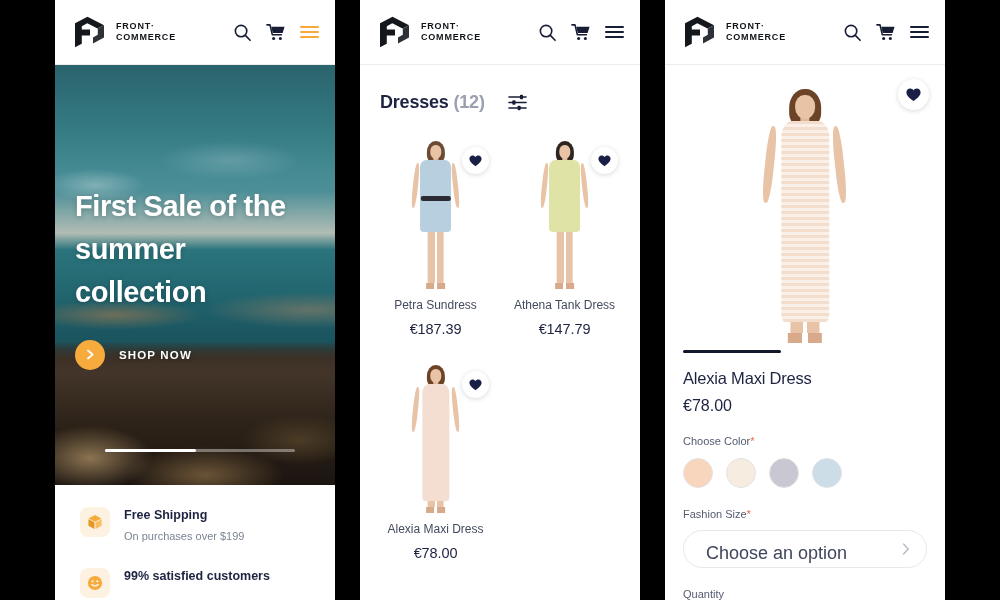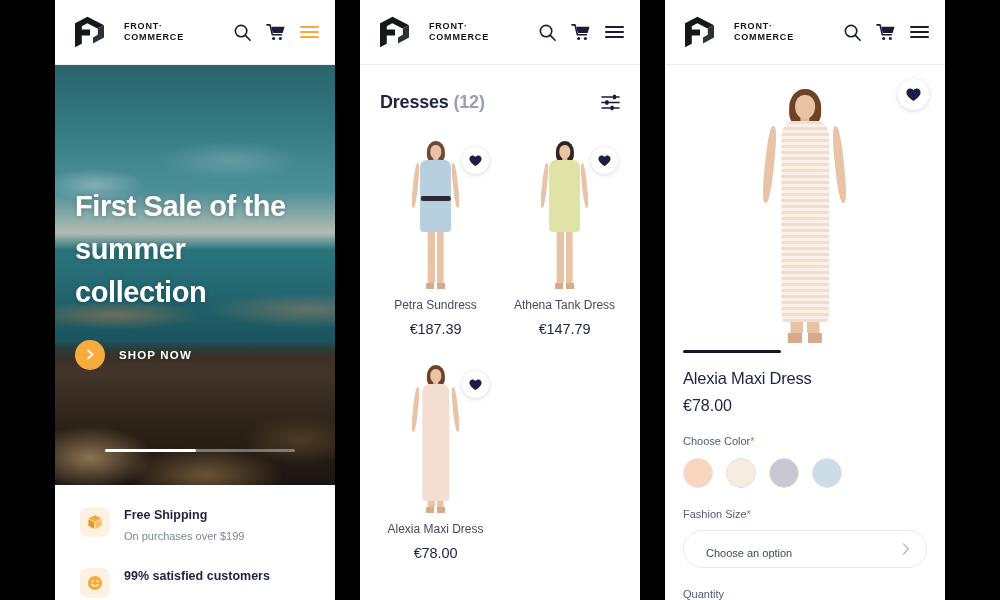--- a/index.html
+++ b/index.html
@@ -34,21 +34,21 @@
     height: 65px;
     display: flex;
     align-items: center;
     justify-content: space-between;
     padding: 0 16px 0 18px;
     background: #fff;
     border-bottom: 1px solid #ececec;
     position: relative;
     z-index: 5;
   }
-  .brand { display: flex; align-items: center; gap: 17px; }
+  .brand { display: flex; align-items: center; gap: 9px; }
   .brand-mark { width: 34px; height: 32px; flex: 0 0 auto; display:block; }
   .brand-text {
     font-size: 9px;
     font-weight: 700;
     letter-spacing: 0.09em;
     line-height: 1.22;
     color: #111418;
     text-transform: uppercase;
     white-space: pre-line;
   }
@@ -172,21 +172,21 @@
     margin-top: 6px;
     font-size: 11px;
     color: #7c8394;
     line-height: 1.35;
   }
 
   
   .cat-head {
     display: flex;
     align-items: center;
-    justify-content: space-between;
+    justify-content: flex-start;
     padding: 27px 20px 18px 20px;
     gap: 23px;
   }
   .cat-title { font-size: 18px; font-weight: 700; color: #1d2340; letter-spacing: -0.2px; }
   .cat-count { color: #9aa0ae; font-weight: 700; }
 
   .grid {
     display: grid;
     grid-template-columns: 1fr 1fr;
     column-gap: 6px;
@@ -311,21 +311,21 @@
   }
   .select-pill {
     margin-top: 10px;
     height: 38px;
     border: 1px solid #e7e8ec;
     border-radius: 22px;
     display: flex; align-items: center; justify-content: space-between;
     padding: 0 16px 0 22px;
     cursor: pointer;
   }
-  .select-pill span { font-size: 11px; color: #3f465c; margin-top: 8px; }
+  .select-pill span { font-size: 18px; color: #3f465c; margin-top: 8px; }
 </style>
 </head>
 <body>
 
 <div class="stage">
 
   <div class="panel" id="panel-home">
 
     <div class="app-header">
       <div class="brand">

